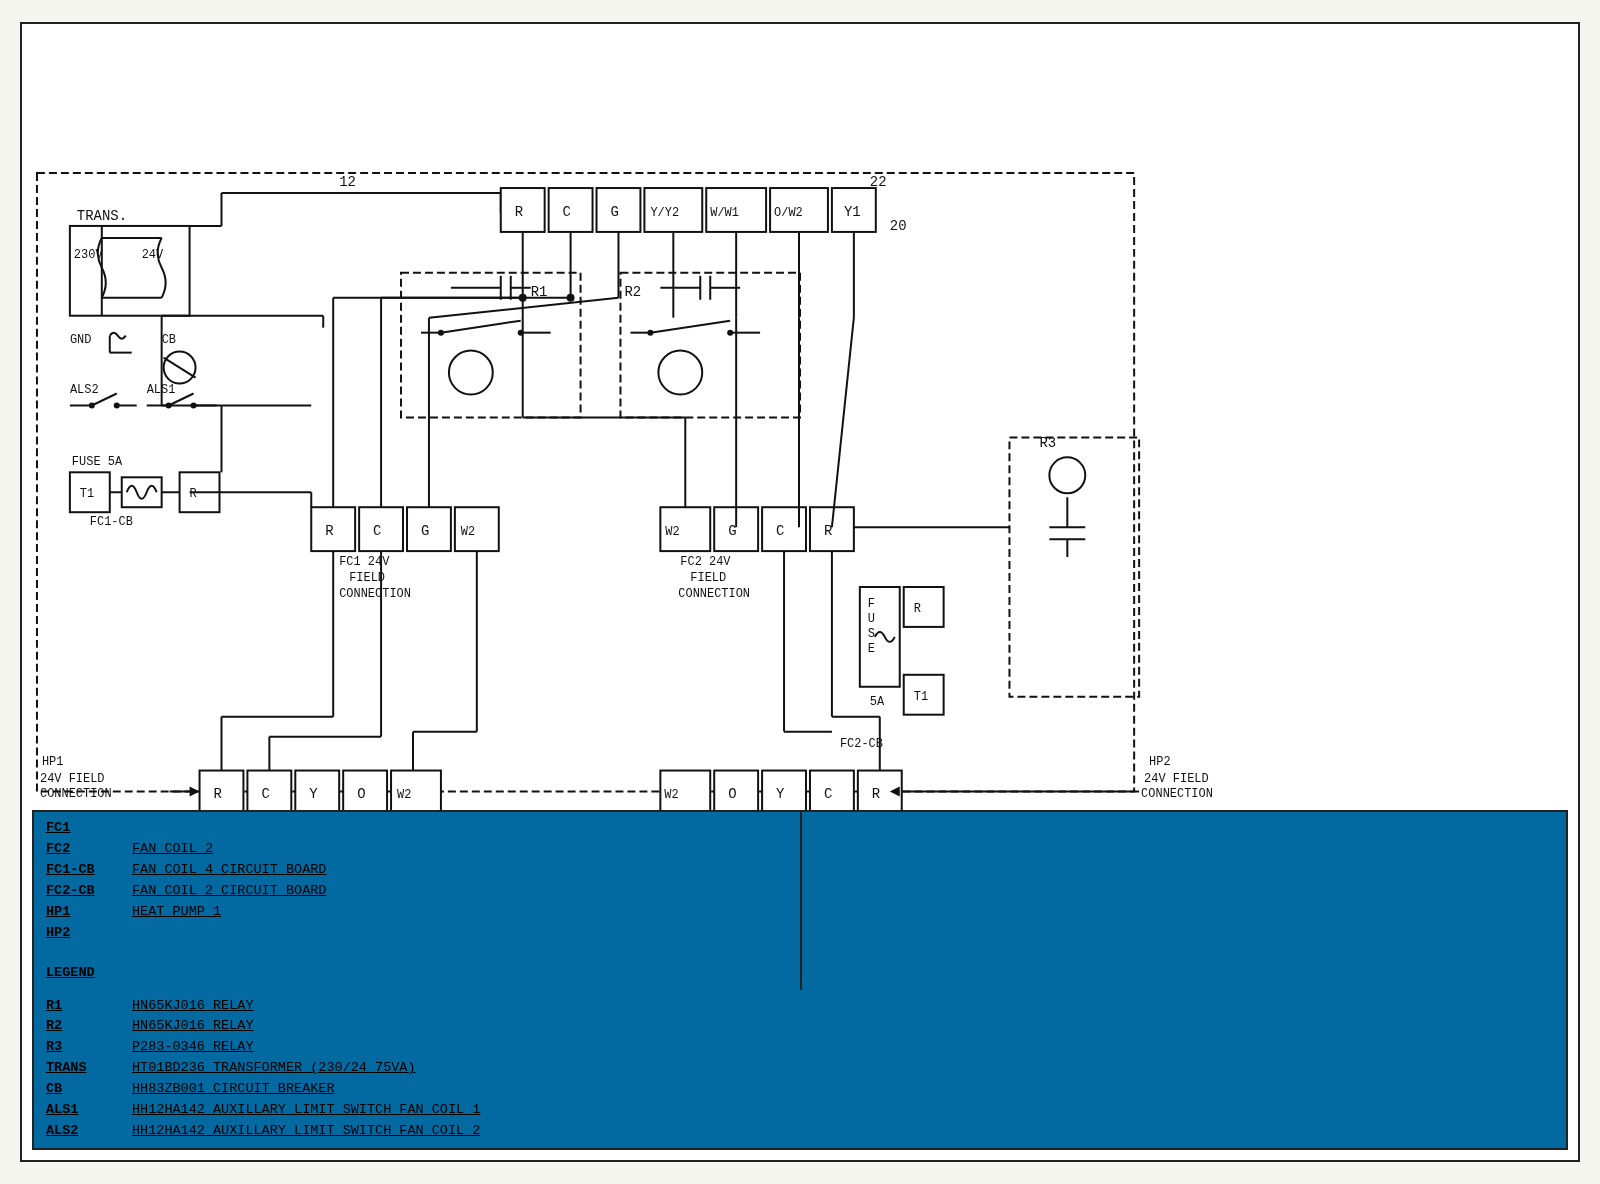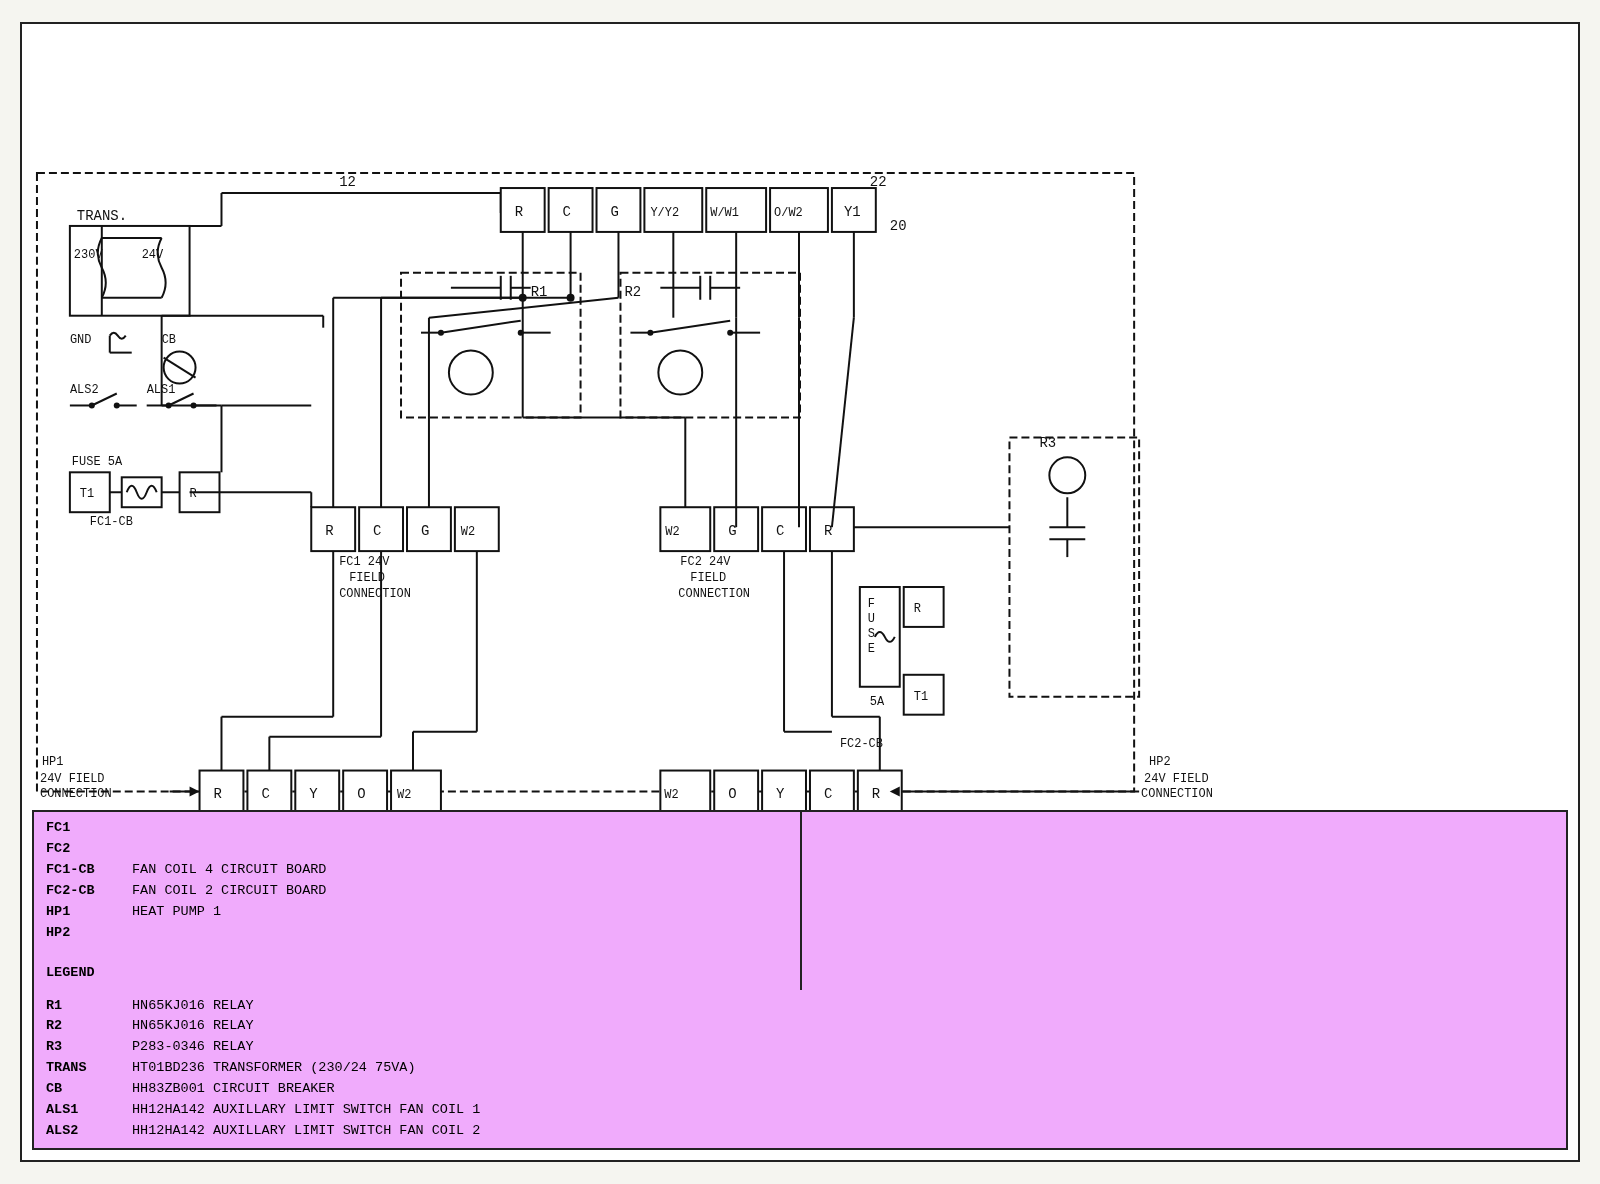--- a/index.html
+++ b/index.html
@@ -27,25 +27,26 @@
       height: 100%;
     }
 
     
     .legend-table {
       position: absolute;
       bottom: 10px;
       left: 10px;
       right: 10px;
       border: 2px solid #222;
-      background: #f0abfc;
+      background: #0369a1;
       display: grid;
       grid-template-columns: 1fr 1fr;
       font-size: 13.5px;
       font-family: 'Courier New', Courier, monospace;
+      text-decoration: underline;
     }
 
     .legend-left, .legend-right {
       padding: 6px 12px;
     }
 
     .legend-row {
       display: flex;
       gap: 6px;
       line-height: 1.55;
@@ -367,20 +368,21 @@
   </svg>
 
   
   <div class="legend-table">
     <div class="legend-left">
       <div class="legend-row">
         <span class="legend-code">FC1</span>
       </div>
       <div class="legend-row">
         <span class="legend-code">FC2</span>
+        <span class="legend-desc">FAN COIL 2</span>
       </div>
       <div class="legend-row">
         <span class="legend-code">FC1-CB</span>
         <span class="legend-desc">FAN COIL 4 CIRCUIT BOARD</span>
       </div>
       <div class="legend-row">
         <span class="legend-code">FC2-CB</span>
         <span class="legend-desc">FAN COIL 2 CIRCUIT BOARD</span>
       </div>
       <div class="legend-row">

